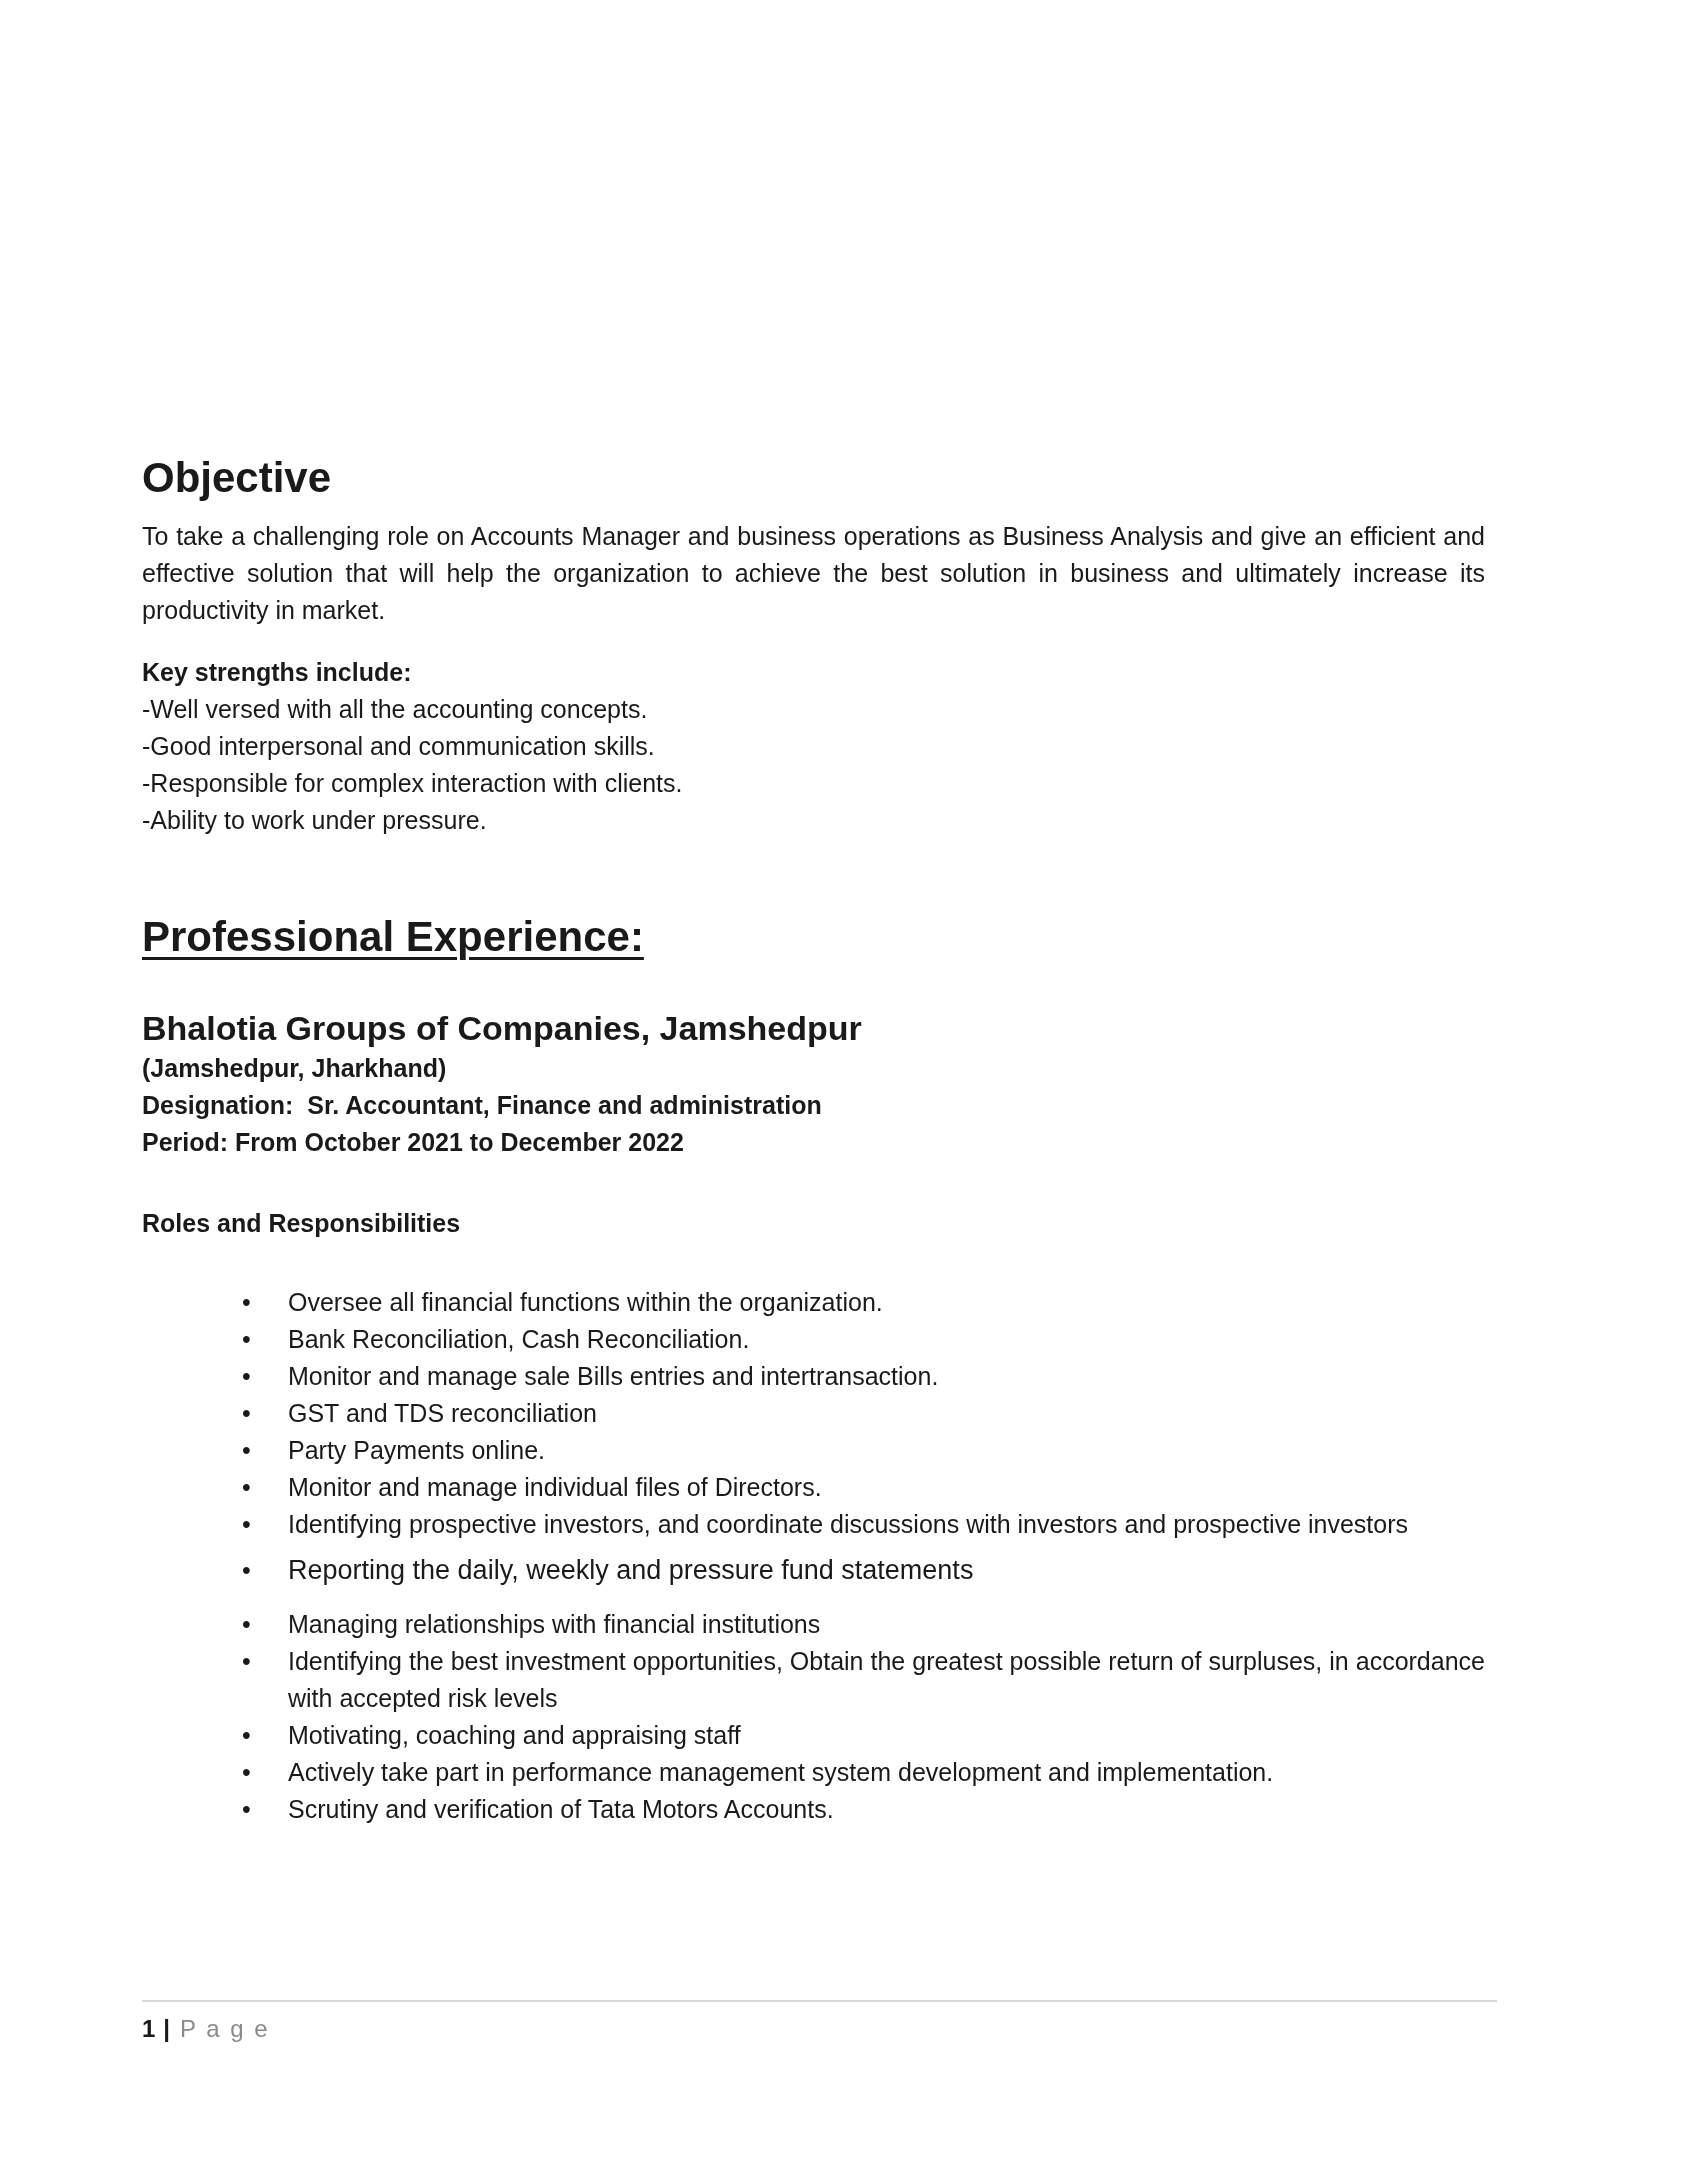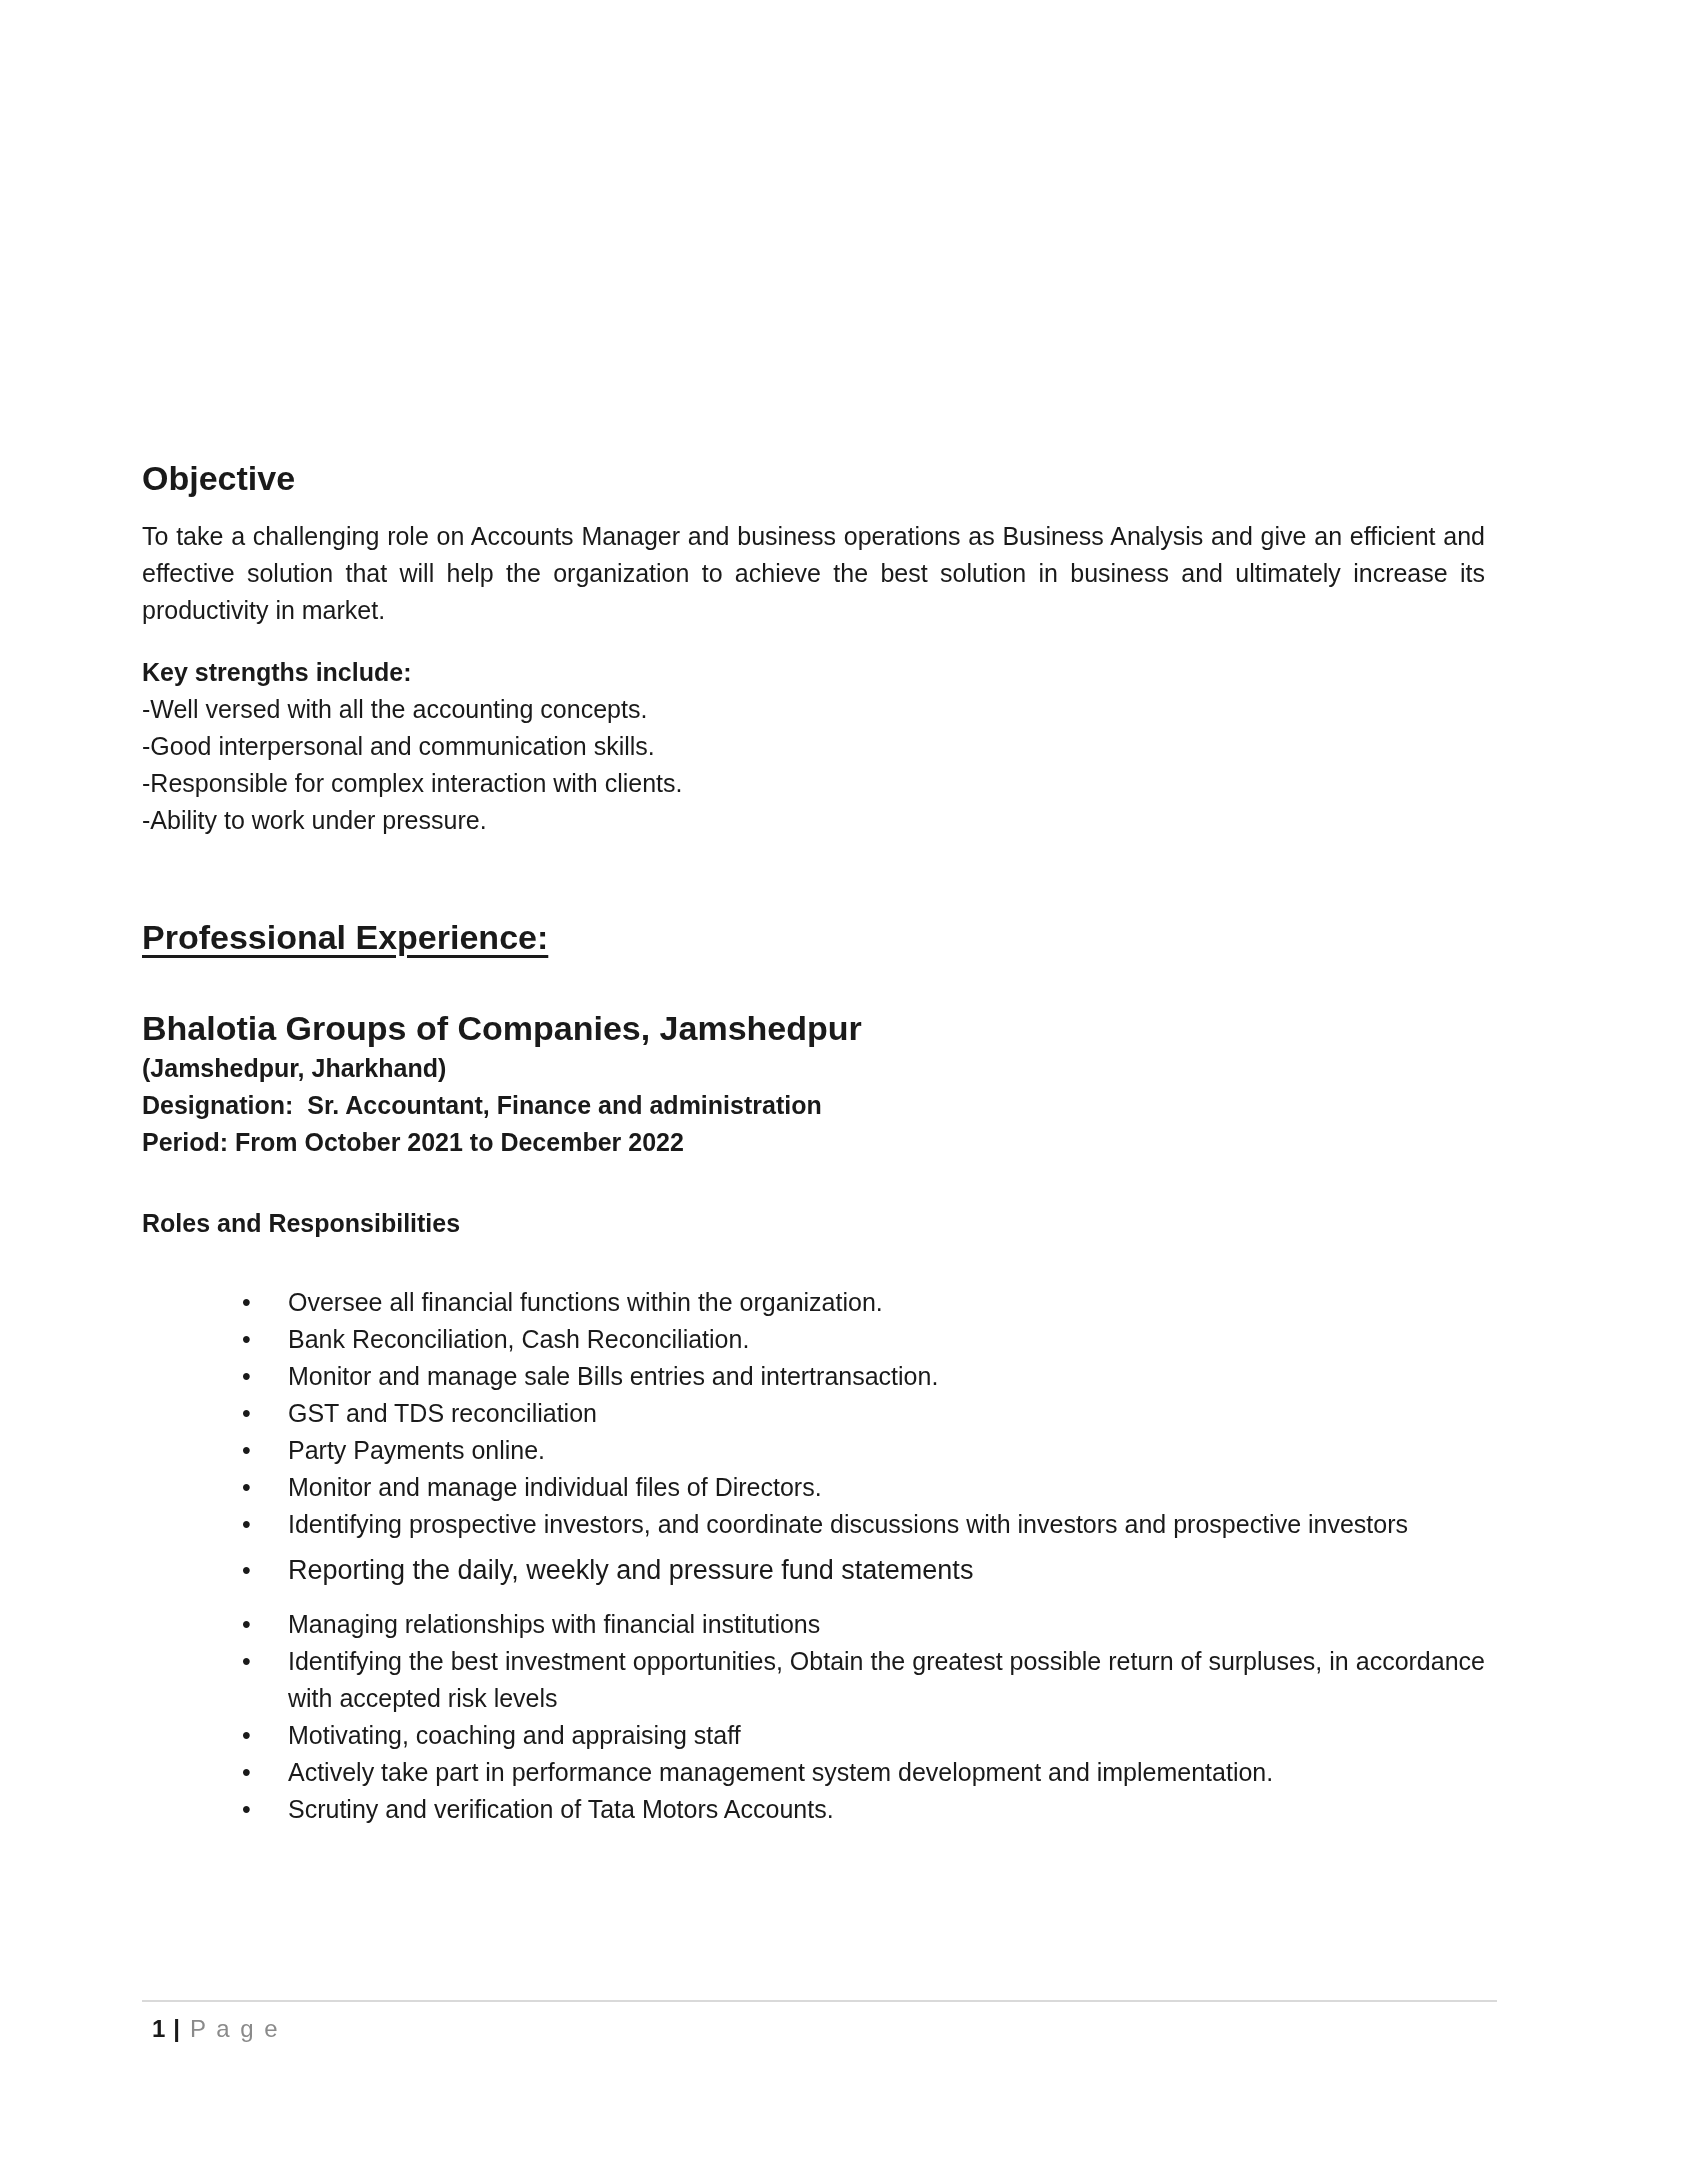--- a/index.html
+++ b/index.html
@@ -23,21 +23,21 @@
     background: var(--page-bg);
     color: var(--text);
     font-family: "Liberation Sans", sans-serif;
     font-size: 25px;
     line-height: 37px;
     padding: 457px 198px 0 142px;
     overflow: hidden;
   }
   h1, h2, p, ul, li, div { margin: 0; padding: 0; }
   .h-major {
-    font-size: 34px;
+    font-size: 42px;
     line-height: 42px;
     font-weight: bold;
     color: var(--text);
   }
   .h-underline {
     text-decoration: underline;
     text-decoration-thickness: 3px;
     text-underline-offset: 6px;
   }
   .body-text { text-align: justify; }
@@ -77,21 +77,21 @@
   ul.roles.group2 { margin-top: 16px; }
   .footer-rule {
     position: absolute;
     left: 142px;
     right: 186px;
     top: 2000px;
     border-top: 2px solid var(--divider);
   }
   .footer {
     position: absolute;
-    left: 152px;
+    left: 142px;
     top: 2013px;
     font-size: 24px;
     line-height: 32px;
   }
   .footer .page-num { font-weight: bold; color: var(--text); }
   .footer .pipe { color: var(--text); font-weight: bold; margin: 0 10px 0 8px; }
   .footer .page-word { color: var(--footer-gray); letter-spacing: 2px; }
 </style>
 </head>
 <body>

